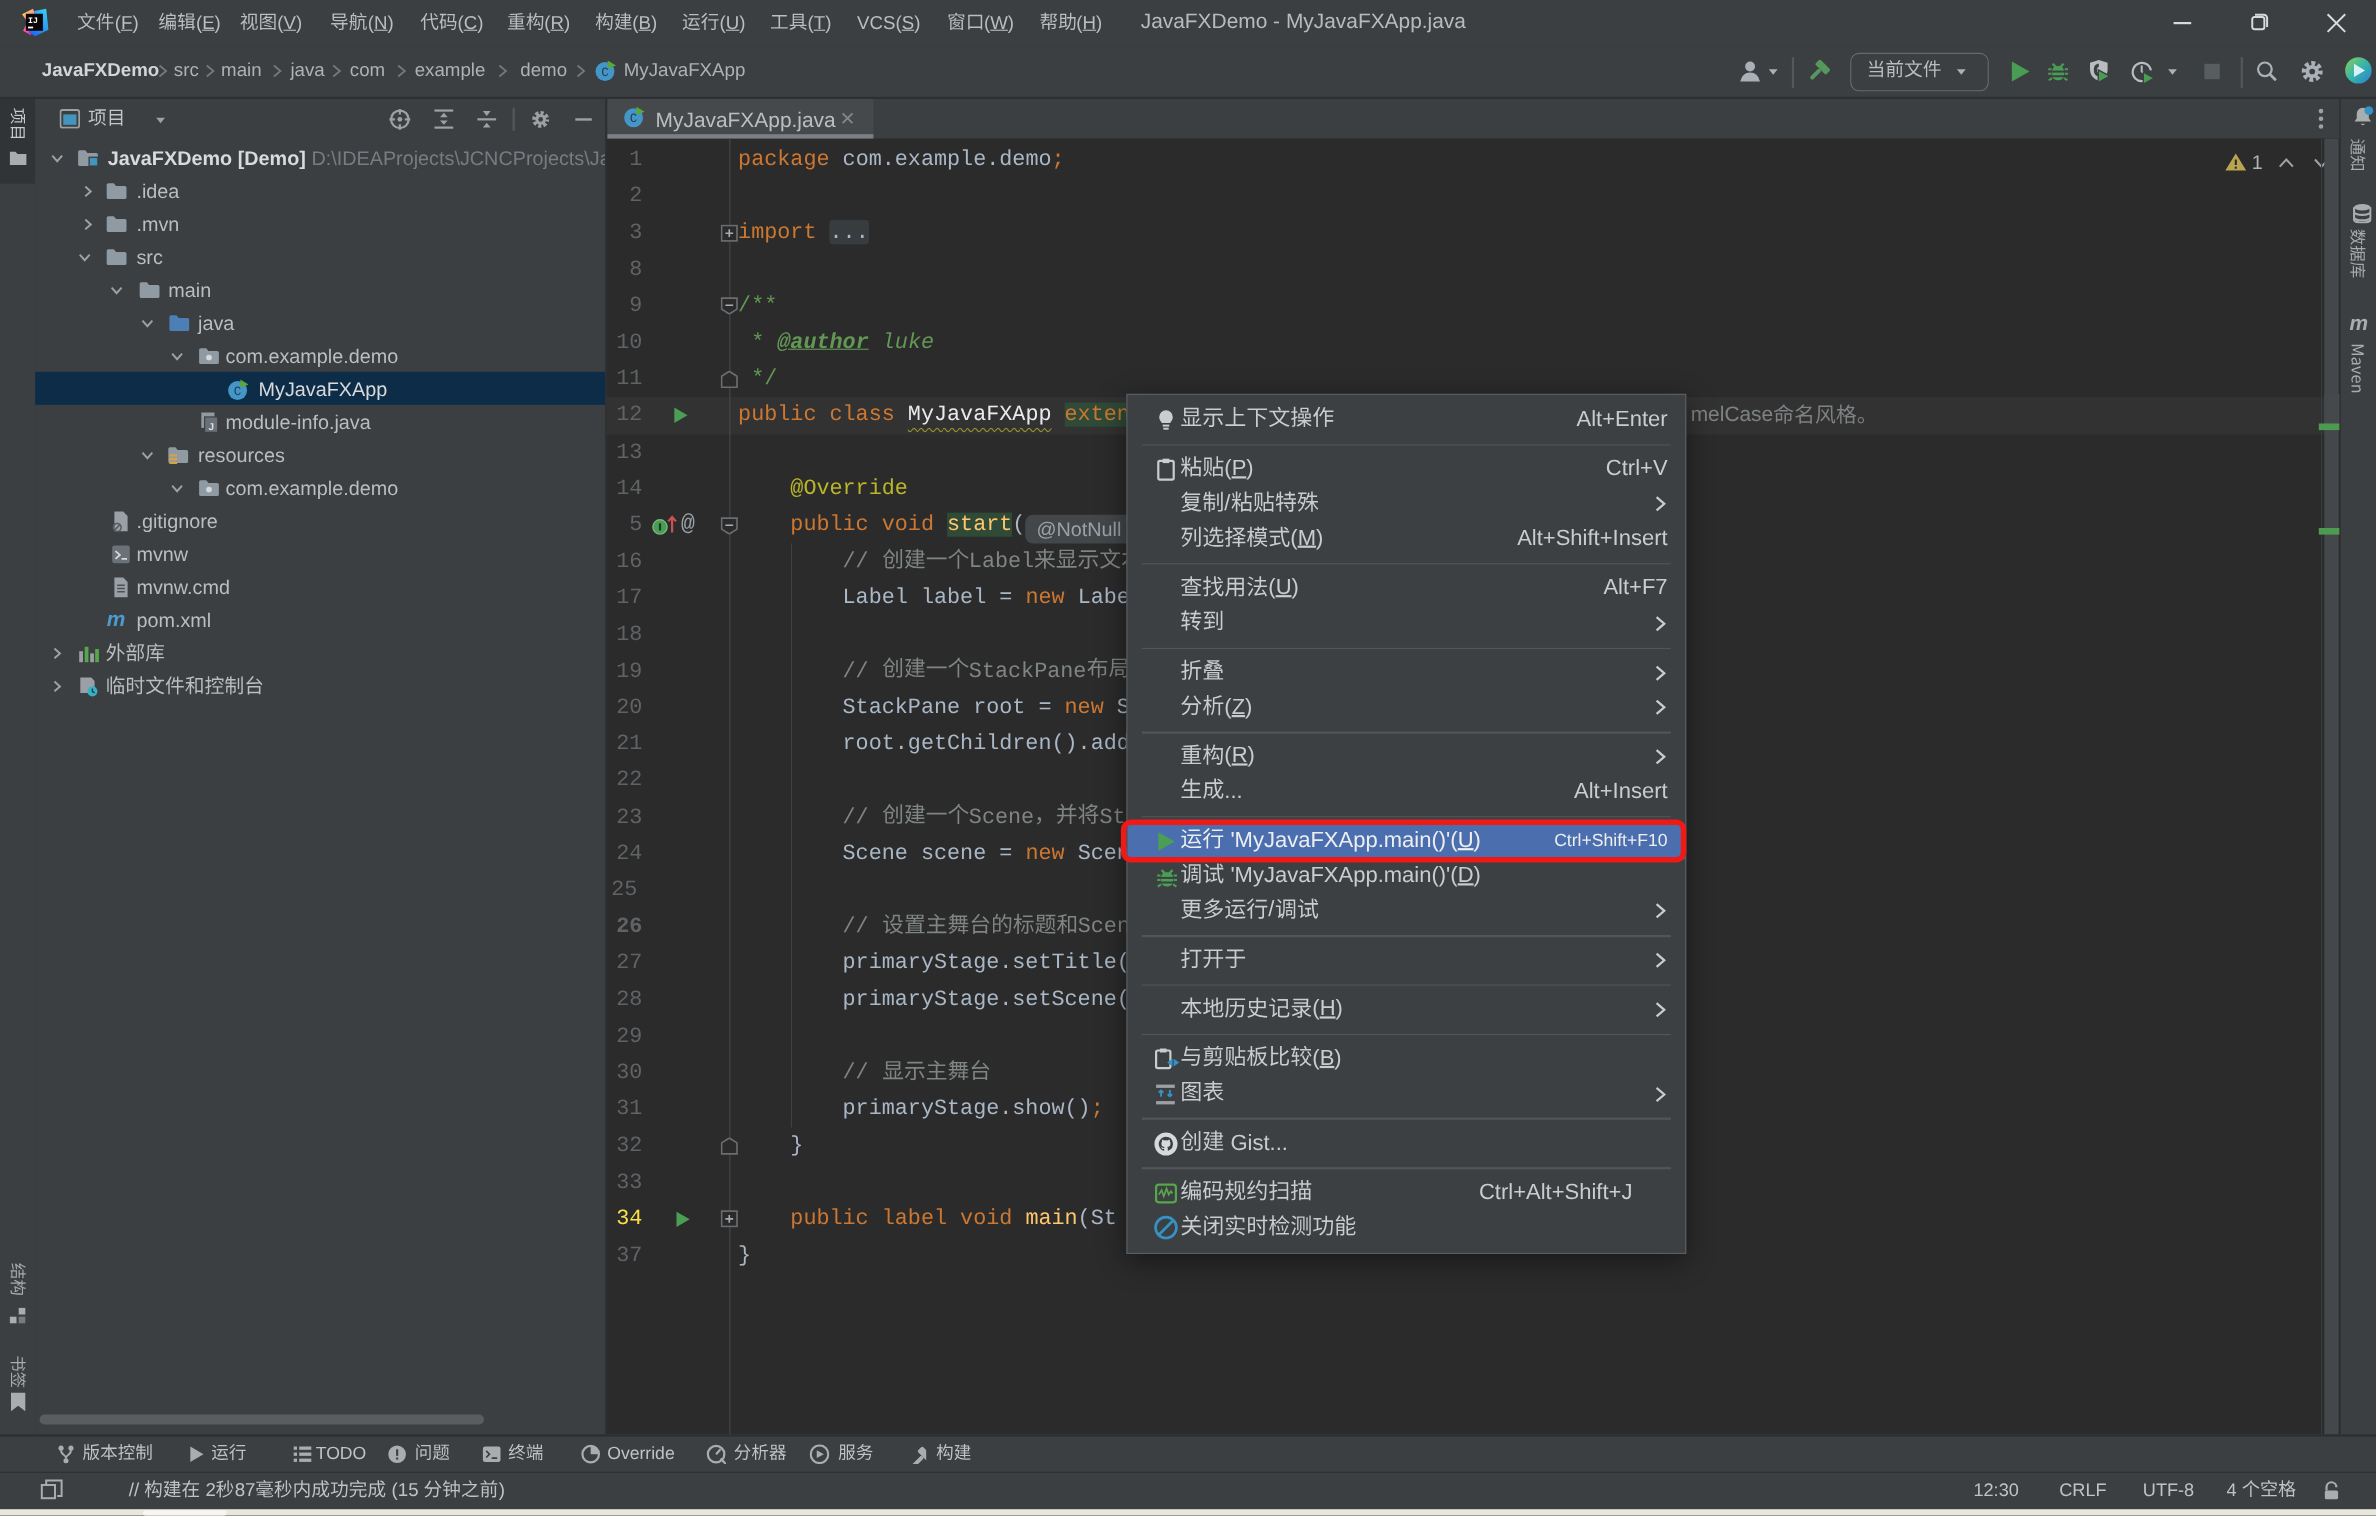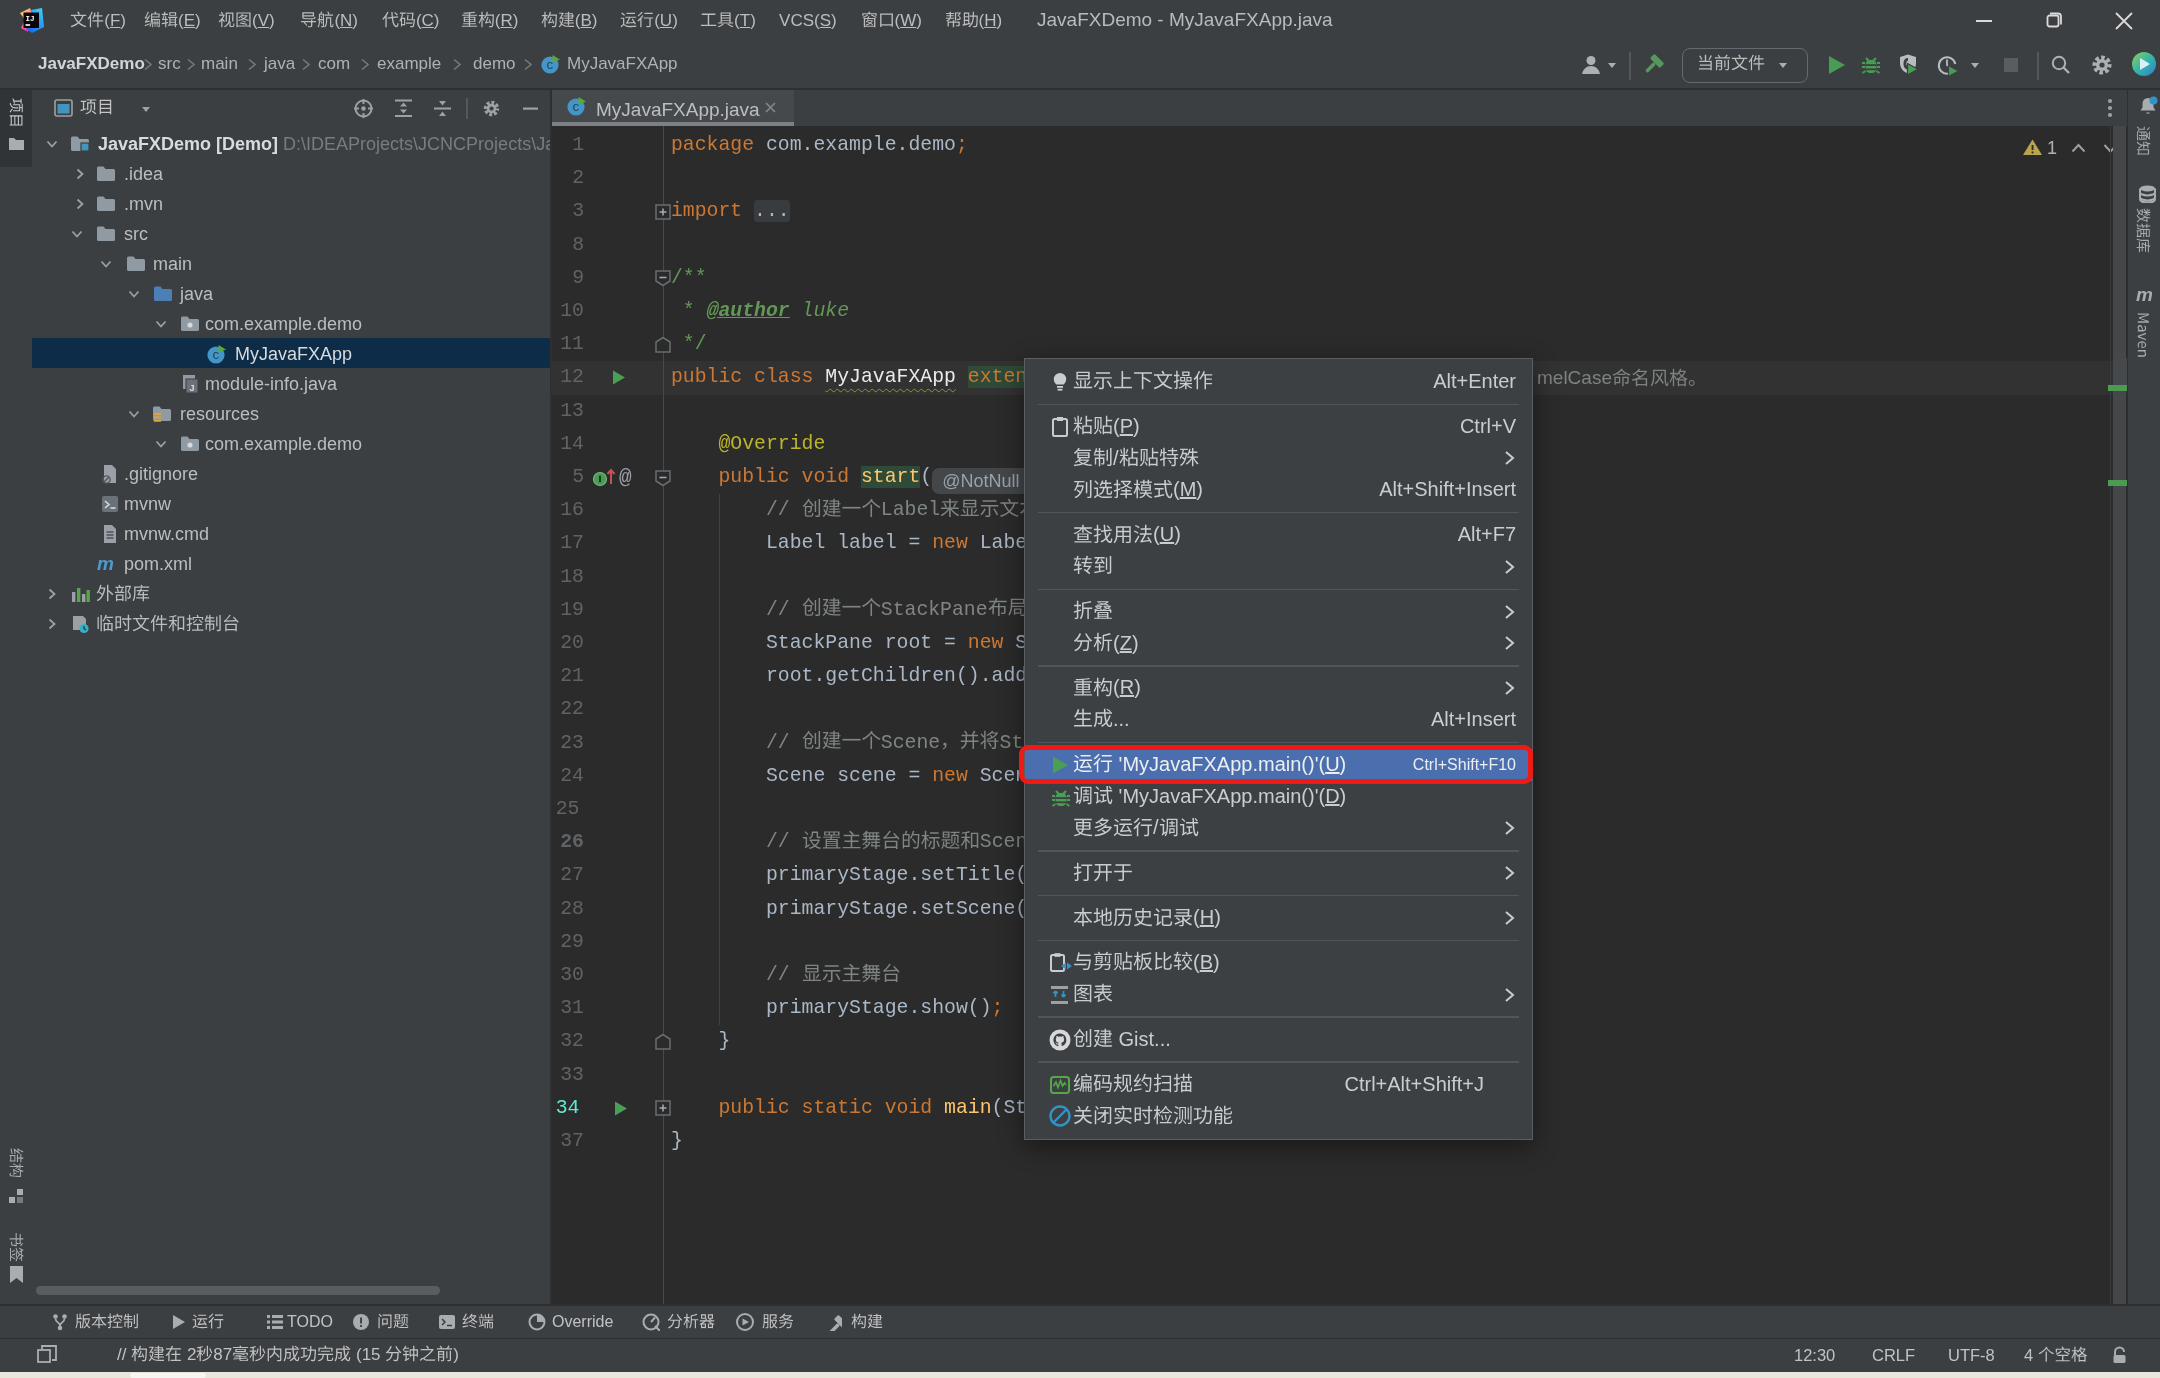--- a/index.html
+++ b/index.html
@@ -565,21 +565,21 @@
 <div style="position:absolute;left:551.0px;top:759.8px;width:33.0px;height:33.2px;line-height:33.2px;font-size:19.8px;font-family:'Liberation Mono',monospace;color:#606366;text-align:right;">24</div>
 <div style="position:absolute;left:551.0px;top:793.0px;width:33.0px;height:33.2px;line-height:33.2px;font-size:19.8px;font-family:'Liberation Mono',monospace;color:#606366;text-align:center;">25</div>
 <div style="position:absolute;left:551.0px;top:826.2px;width:33.0px;height:33.2px;line-height:33.2px;font-size:19.8px;font-family:'Liberation Mono',monospace;color:#606366;text-align:right;font-weight:bold;">26</div>
 <div style="position:absolute;left:551.0px;top:859.4px;width:33.0px;height:33.2px;line-height:33.2px;font-size:19.8px;font-family:'Liberation Mono',monospace;color:#606366;text-align:right;">27</div>
 <div style="position:absolute;left:551.0px;top:892.6px;width:33.0px;height:33.2px;line-height:33.2px;font-size:19.8px;font-family:'Liberation Mono',monospace;color:#606366;text-align:right;">28</div>
 <div style="position:absolute;left:551.0px;top:925.8px;width:33.0px;height:33.2px;line-height:33.2px;font-size:19.8px;font-family:'Liberation Mono',monospace;color:#606366;text-align:right;">29</div>
 <div style="position:absolute;left:551.0px;top:959.0px;width:33.0px;height:33.2px;line-height:33.2px;font-size:19.8px;font-family:'Liberation Mono',monospace;color:#606366;text-align:right;">30</div>
 <div style="position:absolute;left:551.0px;top:992.2px;width:33.0px;height:33.2px;line-height:33.2px;font-size:19.8px;font-family:'Liberation Mono',monospace;color:#606366;text-align:right;">31</div>
 <div style="position:absolute;left:551.0px;top:1025.4px;width:33.0px;height:33.2px;line-height:33.2px;font-size:19.8px;font-family:'Liberation Mono',monospace;color:#606366;text-align:right;">32</div>
 <div style="position:absolute;left:551.0px;top:1058.6px;width:33.0px;height:33.2px;line-height:33.2px;font-size:19.8px;font-family:'Liberation Mono',monospace;color:#606366;text-align:right;">33</div>
-<div style="position:absolute;left:551.0px;top:1091.8px;width:33.0px;height:33.2px;line-height:33.2px;font-size:19.8px;font-family:'Liberation Mono',monospace;color:#5eead4;text-align:center;">34</div>
+<div style="position:absolute;left:551.0px;top:1091.8px;width:33.0px;height:33.2px;line-height:33.2px;font-size:19.8px;font-family:'Liberation Mono',monospace;color:#fde047;text-align:right;">34</div>
 <div style="position:absolute;left:551.0px;top:1125.0px;width:33.0px;height:33.2px;line-height:33.2px;font-size:19.8px;font-family:'Liberation Mono',monospace;color:#606366;text-align:right;">37</div>
 <div style="position:absolute;left:671.0px;top:129.0px;height:33.2px;line-height:33.2px;font-size:19.8px;font-family:'Liberation Mono',monospace;white-space:pre;"><span style="color:#cc7832;">package</span><span style="color:#a9b7c6;"> com.example.demo</span><span style="color:#cc7832;">;</span></div>
 <div style="position:absolute;left:671.0px;top:195.4px;height:33.2px;line-height:33.2px;font-size:19.8px;font-family:'Liberation Mono',monospace;white-space:pre;"><span style="color:#cc7832;">import</span> <span style="background:#383c3f;color:#a9b7c6;border-radius:3px;">...</span></div>
 <div style="position:absolute;left:655.0px;top:204.0px;width:16.0px;height:16.0px;"><svg width="16" height="16" viewBox="0 0 16 16">
       <rect x="1" y="1" width="14" height="14" fill="#2b2b2b" stroke="#6a6e71" stroke-width="1.5"></rect>
       <path d="M4.5 8 h7 M8 4.5 v7" stroke="#a9adb0" stroke-width="1.5"></path>
     </svg></div>
 <div style="position:absolute;left:671.0px;top:261.8px;height:33.2px;line-height:33.2px;font-size:19.8px;font-family:'Liberation Mono',monospace;white-space:pre;"><span style="color:#629755;">/**</span></div>
 <div style="position:absolute;left:655.0px;top:270.4px;width:16.0px;height:16.0px;"><svg width="16" height="16" viewBox="0 0 16 16">
       <path d="M1 1 h14 v10 l-7 4.5 -7 -4.5 z" fill="#2b2b2b" stroke="#6a6e71" stroke-width="1.5"></path>
@@ -668,21 +668,21 @@
 <div style="position:absolute;left:655.0px;top:1034.0px;width:16.0px;height:16.0px;"><svg width="16" height="16" viewBox="0 0 16 16">
       <path d="M1 15 h14 v-10 l-7 -4.5 -7 4.5 z" fill="#2b2b2b" stroke="#6a6e71" stroke-width="1.5"></path>
     </svg></div>
 <div style="position:absolute;left:611.0px;top:1098.8px;width:19.0px;height:19.0px;"><svg width="19" height="19" viewBox="0 0 19 19">
       <path d="M4 2.5 L16 9.5 L4 16.5 Z" fill="#4a9f54"></path>
     </svg></div>
 <div style="position:absolute;left:655.0px;top:1100.4px;width:16.0px;height:16.0px;"><svg width="16" height="16" viewBox="0 0 16 16">
       <rect x="1" y="1" width="14" height="14" fill="#2b2b2b" stroke="#6a6e71" stroke-width="1.5"></rect>
       <path d="M4.5 8 h7 M8 4.5 v7" stroke="#a9adb0" stroke-width="1.5"></path>
     </svg></div>
-<div style="position:absolute;left:671.0px;top:1091.8px;height:33.2px;line-height:33.2px;font-size:19.8px;font-family:'Liberation Mono',monospace;white-space:pre;">    <span style="color:#cc7832;">public static void </span><span style="color:#ffc66d;">main</span><span style="color:#a9b7c6;">(St</span></div>
+<div style="position:absolute;left:671.0px;top:1091.8px;height:33.2px;line-height:33.2px;font-size:19.8px;font-family:'Liberation Mono',monospace;white-space:pre;">    <span style="color:#cc7832;">public label void </span><span style="color:#ffc66d;">main</span><span style="color:#a9b7c6;">(St</span></div>
 <div style="position:absolute;left:671.0px;top:1125.0px;height:33.2px;line-height:33.2px;font-size:19.8px;font-family:'Liberation Mono',monospace;white-space:pre;"><span style="color:#a9b7c6;">}</span></div>
 <div style="position:absolute;left:2022.0px;top:138.0px;width:21.0px;height:19.0px;"><svg width="21" height="19" viewBox="0 0 21 19">
       <path d="M10.5 1.5 L20 17 H1 Z" fill="#b9a44f"></path>
       <rect x="9.6" y="7" width="1.9" height="5" fill="#2b2b2b"></rect>
       <rect x="9.6" y="13.5" width="1.9" height="1.9" fill="#2b2b2b"></rect>
     </svg></div>
 <div style="position:absolute;left:2047.0px;top:136.0px;height:24.0px;line-height:24.0px;font-size:18.0px;color:#b0b3b5;white-space:pre;">1</div>
 <div style="position:absolute;left:2070.0px;top:141.0px;width:17.0px;height:14.0px;"><svg width="17" height="14" viewBox="0 0 17 14">
       <path d="M2.5 10.5 L8.5 4 L14.5 10.5" fill="none" stroke="#9da1a4" stroke-width="1.9"></path>
     </svg></div>

